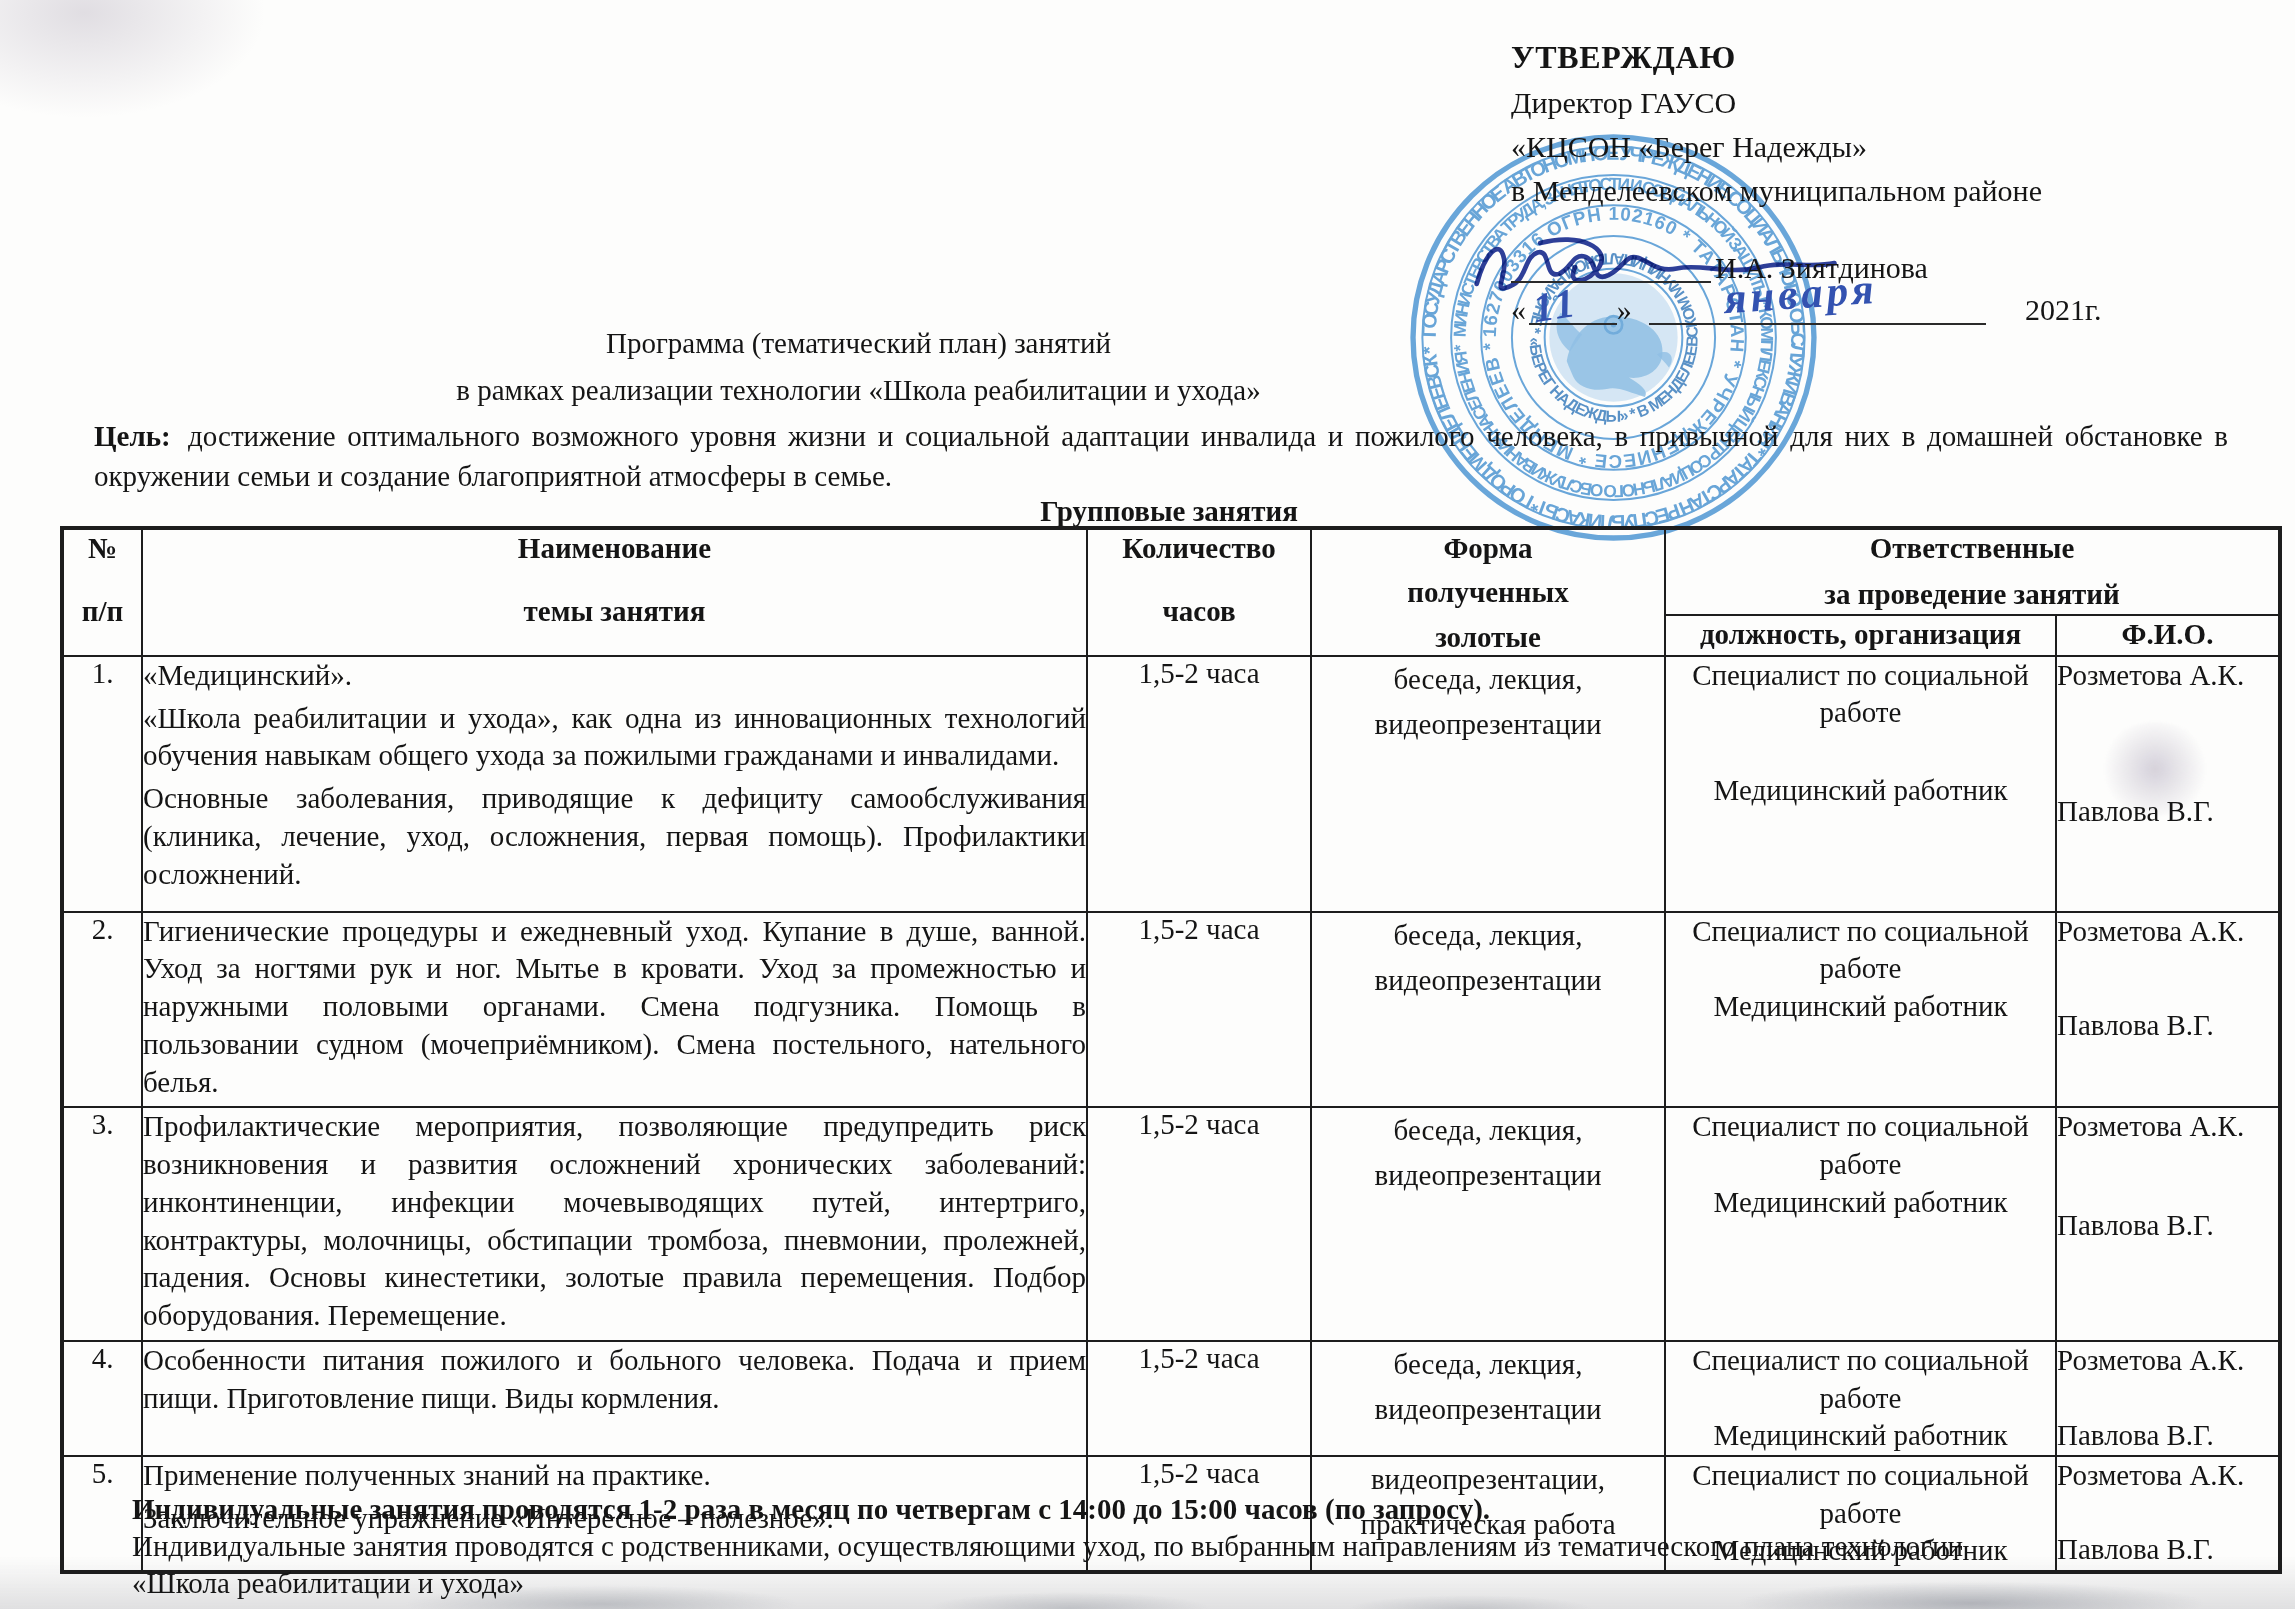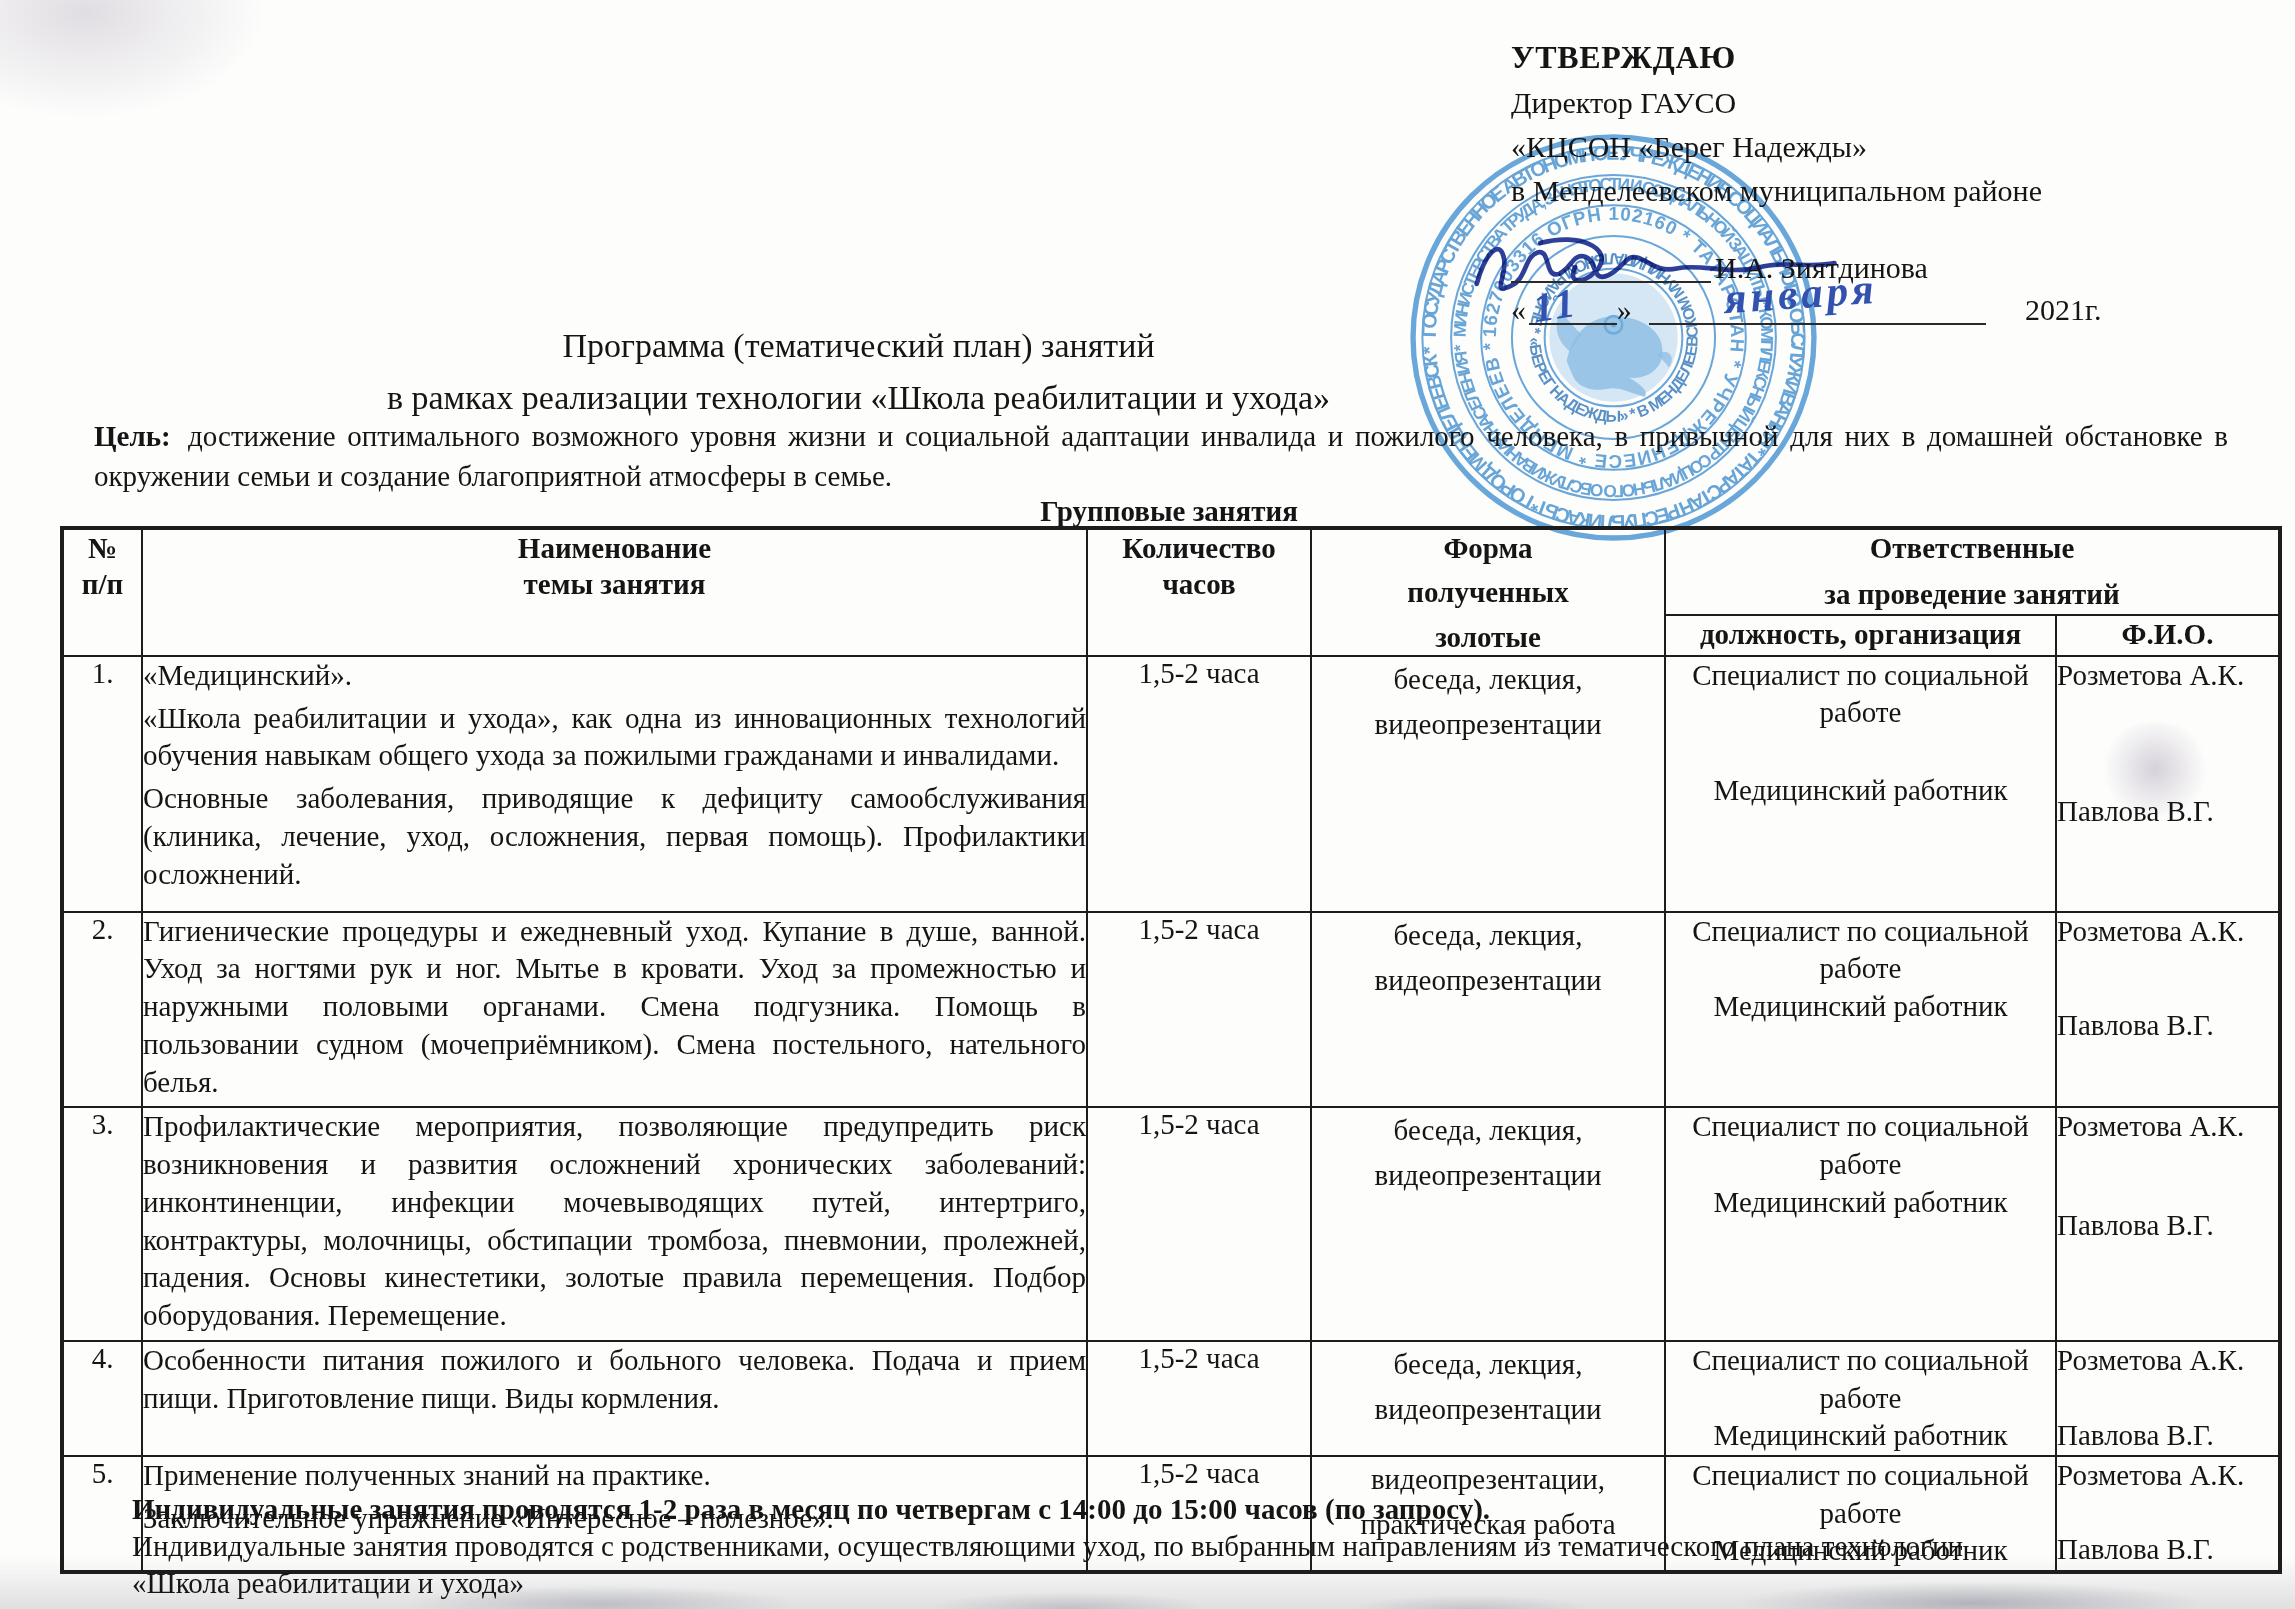--- a/index.html
+++ b/index.html
@@ -38,34 +38,34 @@
   .u2{width:337px;margin-left:17.4px;}
   .date-year{margin-left:39px;}
   .hand{position:absolute;font-style:italic;color:#3352b0;font-weight:bold;}
   .hand-day{left:1533px;top:281px;font-size:41px;transform:rotate(-9deg);letter-spacing:2.7px;}
   .hand-month{left:1724px;top:269px;font-size:43px;transform:rotate(-4deg);letter-spacing:4px;}
   
   .stamp{position:absolute;left:1403px;top:127px;opacity:.85;mix-blend-mode:multiply;}
   .stamp text{font-family:"Liberation Sans","DejaVu Sans",sans-serif;font-weight:bold;}
   .signature-svg{position:absolute;left:1460px;top:227px;mix-blend-mode:multiply;}
   
-  .doc-title{position:absolute;left:0;top:329px;width:1717px;text-align:center;font-size:34px;line-height:1.0;}
+  .doc-title{position:absolute;left:0;top:329px;width:1717px;text-align:center;font-size:29px;line-height:1.0;}
   .doc-title .t2{margin-top:18px;}
   .goal{position:absolute;left:94px;top:416px;width:2134px;font-size:29px;line-height:1.38;text-align:justify;}
   .goal b{font-weight:bold;}
   .goal .goal-label{padding-right:17.4px;}
   .table-caption{position:absolute;left:60px;top:495px;width:2218px;text-align:center;font-weight:bold;font-size:29px;}
   
   table.plan{position:absolute;left:60px;top:526px;width:2218px;border-collapse:collapse;table-layout:fixed;
     font-size:29px;}
   table.plan{border:4px solid #1d1d1d;}
   table.plan th,table.plan td{border:2px solid #1d1d1d;border-top-width:2.7px;border-bottom-width:2.7px;
     vertical-align:top;padding:0;}
   thead th{font-weight:bold;text-align:center;padding-top:8px;line-height:1.25;}
-  .th-gap div+div{}
+  .th-gap div+div{margin-top:27px;}
   .th-form div+div{margin-top:8px;}
   .th-resp div+div{margin-top:9.4px;}
   th.sub{height:39px;padding-top:4px;vertical-align:middle;}
   td.c-num{text-align:center;padding-top:6.7px;}
   td.c-topic{text-align:justify;padding:6.7px 32px 6.7px 17.4px;line-height:1.3;}
   td.c-topic p{margin:0 0 5.3px 0;}
   td.c-hours{text-align:center;padding-top:6.7px;}
   td.c-form{text-align:center;padding-top:6.7px;line-height:1.55;}
   td.c-pos{text-align:center;padding-top:6.7px;line-height:1.3;}
   td.c-fio{padding:6.7px 6.7px 6.7px 13.4px;line-height:1.3;}

